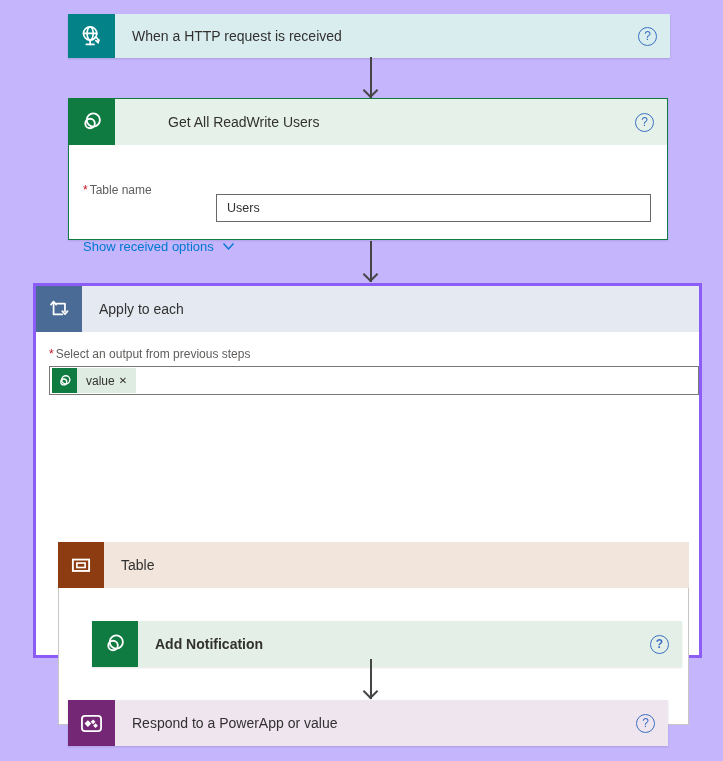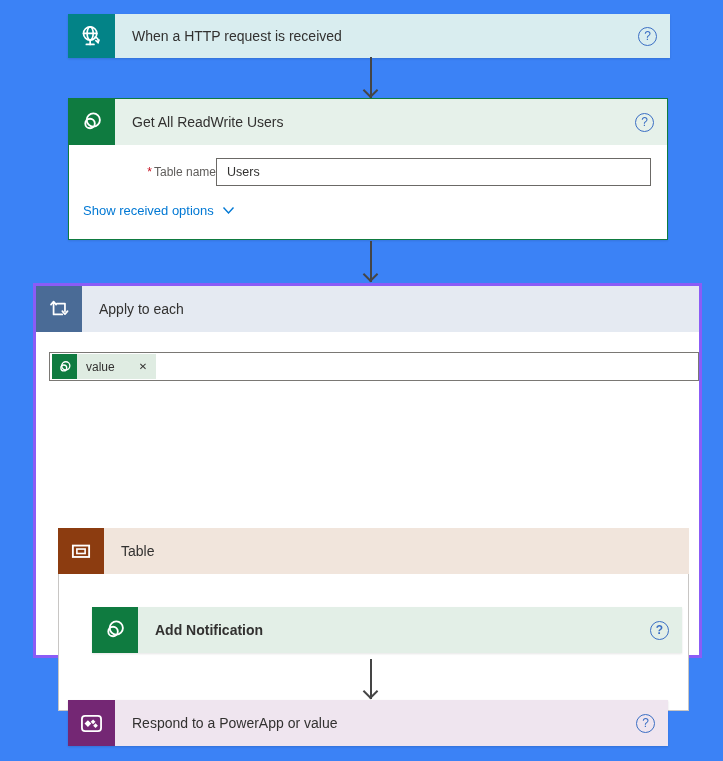--- a/index.html
+++ b/index.html
@@ -4,21 +4,21 @@
 <style>
   * { box-sizing: border-box; margin: 0; padding: 0; }
   body {
     font-family: "Liberation Sans", sans-serif;
     background: #f3f2f1;
   }
   .canvas {
     position: relative;
     width: 723px;
     height: 761px;
-    background: #3b82f6;
+    background: #c4b5fd;
     overflow: hidden;
   }
 
   
   .card-header {
     display: flex;
     align-items: center;
     height: 100%;
     cursor: pointer;
   }
@@ -89,50 +89,50 @@
 
   
   .card-getusers {
     position: absolute;
     left: 68px; top: 98px;
     width: 600px; height: 142px;
     background: #ffffff;
     border: 1.6px solid #0f7b40;
     box-shadow: 0 1px 2px rgba(0,0,0,0.1);
   }
-  .card-getusers .hdr { height: 46px; background: #e6f1ea; }
+  .card-getusers .hdr { height: 46px; background: #e6f1ea; gap: 36px; }
   .icon-tile-46 { width: 46px; }
   .tile-green { background: #0f7b40; }
   .field-row {
     display: flex;
     align-items: center;
     margin: 13px 16px 0 14px;
   }
   .field-label {
     width: 133px;
     flex: none;
     font-size: 12px;
     color: #5f5d5b;
-    text-align: right;
   }
   .req {
     color: #c50f1f;
     margin-right: 2px;
     font-size: 12px;
   }
   .field-input {
     flex: 1;
     height: 28px;
     border: 1px solid #6b6966;
     background: #fff;
     font-family: "Liberation Sans", sans-serif;
     font-size: 12.5px;
     color: #323130;
     padding: 0 10px;
     outline: none;
+    margin-top: 36px;
   }
   .advanced-link {
     display: inline-flex;
     align-items: center;
     gap: 8px;
     margin: 17px 0 0 14px;
     font-size: 13px;
     color: #0078d4;
     text-decoration: none;
     cursor: pointer;
@@ -174,21 +174,21 @@
     background: #0f7b40;
     display: flex;
     align-items: center;
     justify-content: center;
     flex: none;
   }
   .token-label-area {
     background: #dfece2;
     display: flex;
     align-items: center;
-    gap: 24px;
+    gap: 4px;
     padding: 0 9px;
     font-size: 12px;
     color: #323130;
   }
   .token-x {
     font-size: 10px;
     color: #323130;
     cursor: pointer;
     line-height: 1;
   }
@@ -290,20 +290,21 @@
           <path d="M7 8 V17 H15"></path>
           <path d="M10 7 H17.5 V14"></path>
           <path d="M4.6 8 L7 5.2 L9.4 8"></path>
           <path d="M15.1 14 L17.5 16.8 L19.9 14"></path>
         </svg>
       </div>
       <div class="card-title">Apply to each</div>
     </div>
 
     <div class="ate-body">
+      <div class="small-label"><span class="req">*</span><span>Select an output from previous steps</span></div>
 
       <div class="token-box">
         <div class="token-pill">
           <div class="token-icon">
             <svg width="16" height="16" viewBox="0 0 24 24" fill="none" stroke="#ffffff" stroke-width="2">
               <circle cx="13.2" cy="10.2" r="6.1"></circle>
               <circle cx="10.2" cy="13.4" r="4.4"></circle>
             </svg>
           </div>
           <div class="token-label-area">

